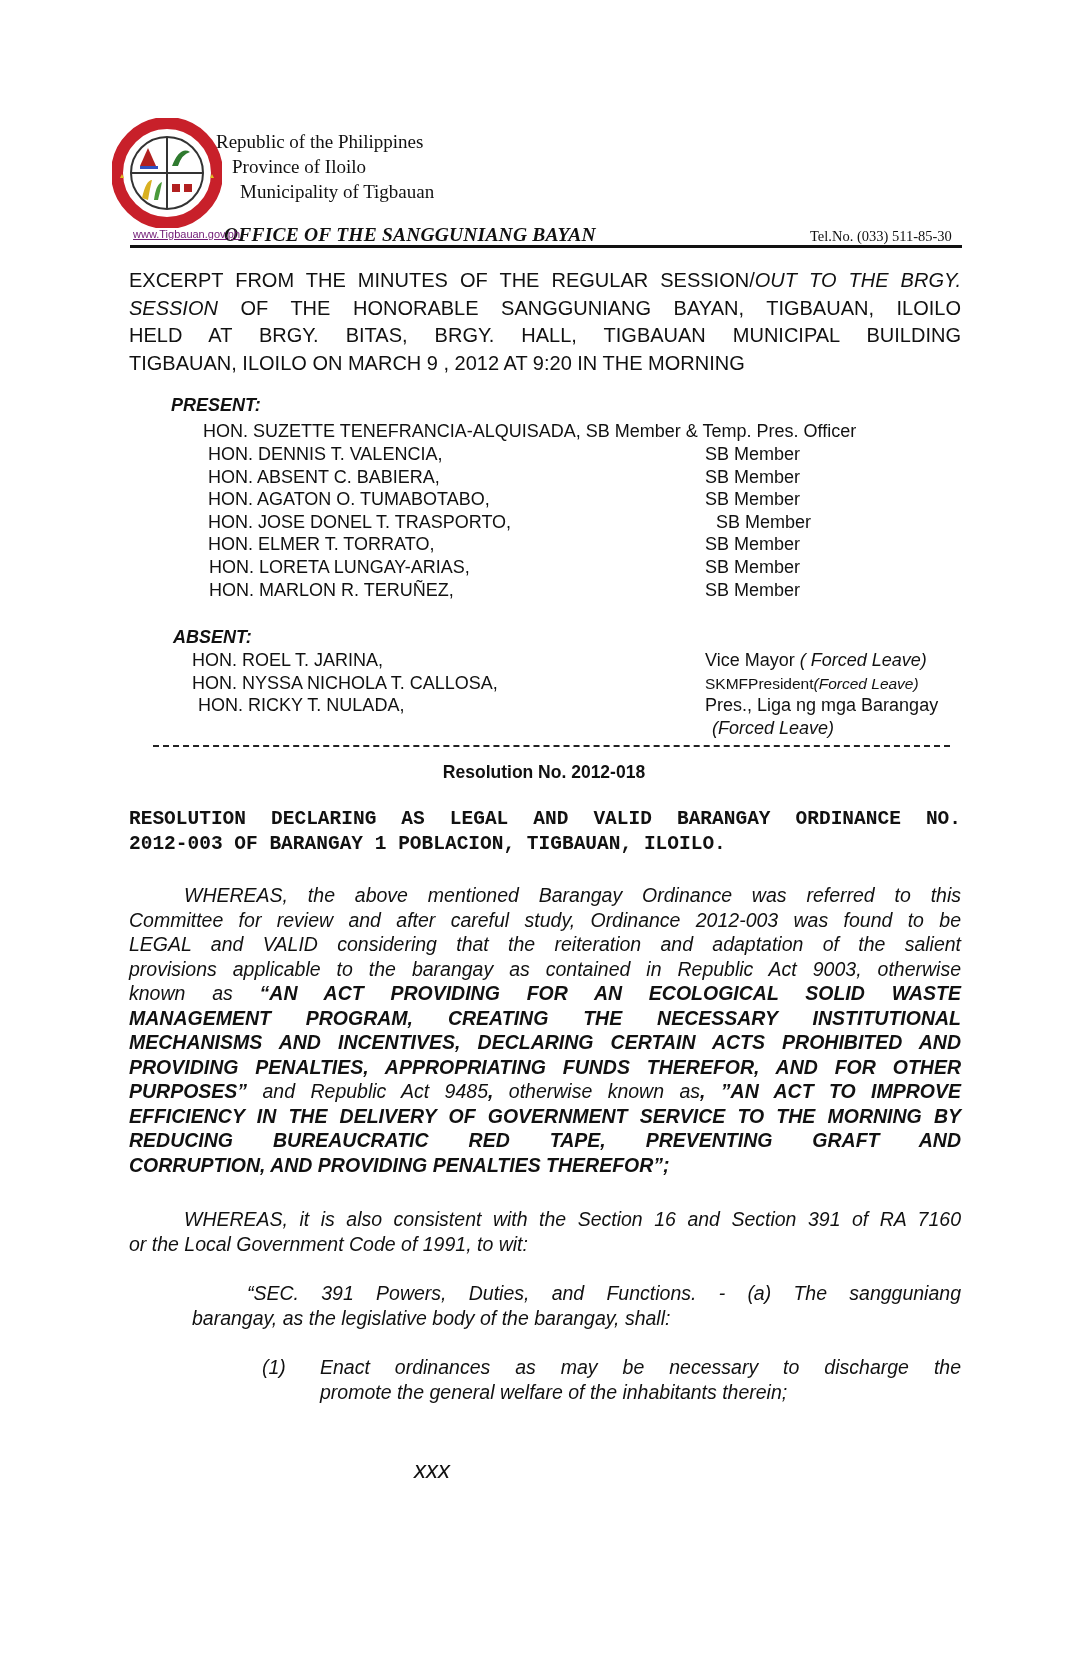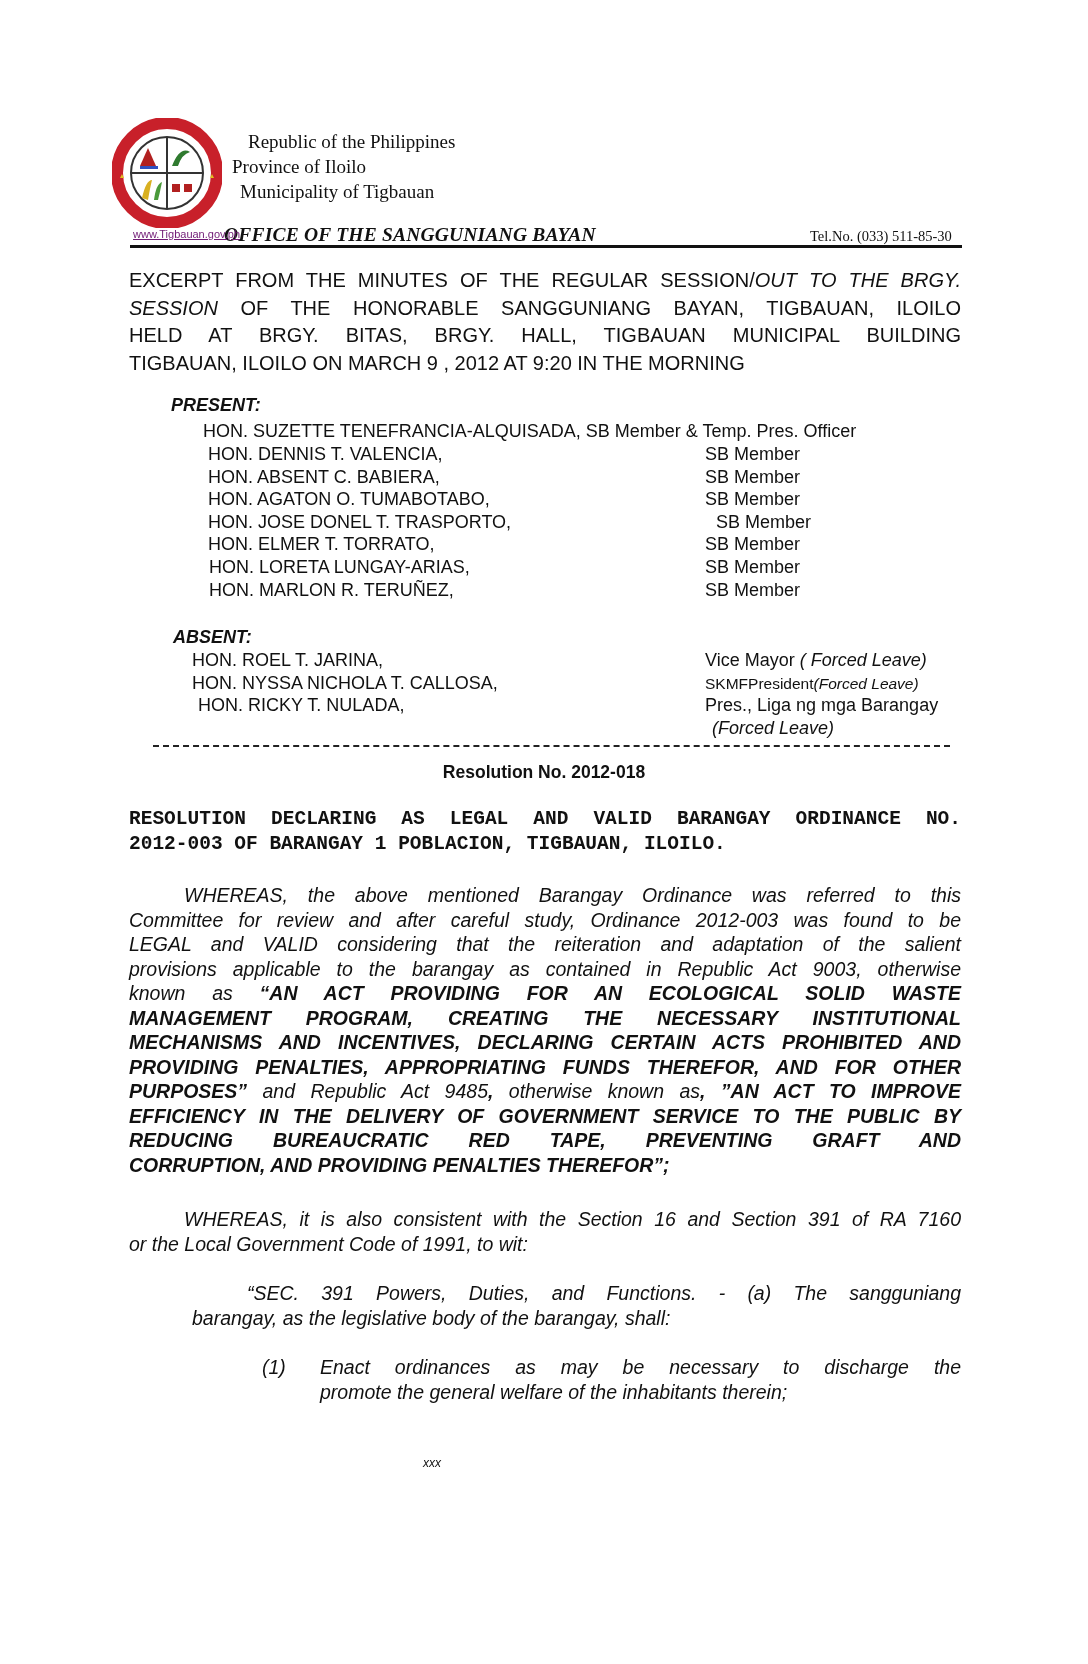--- a/index.html
+++ b/index.html
@@ -31,21 +31,21 @@
   .resno { font-family:"Liberation Sans", sans-serif; font-weight:bold; font-size:17.5px; left:0; width:1088px; text-align:center; top:762px; }
 
   .title { font-family:Liberation Mono, monospace; font-weight:bold; font-size:19.5px; line-height:24.5px; left:129px; width:832px; top:807px; }
   .title .ln { display:block; white-space:nowrap; }
 
   .body-it { font-family:"Liberation Sans", sans-serif; font-style:italic; font-size:19.5px; line-height:24.5px; left:129px; width:832px; }
   .body-it .ln { display:block; white-space:nowrap; text-align:justify; text-align-last:justify; }
   .body-it .ln.last { text-align-last:left; }
   .bi { font-weight:bold; font-style:italic; }
 
-  .xxx { font-family:"Liberation Sans", sans-serif; font-style:italic; font-size:12px; left:0; width:864px; text-align:center; top:1456px; }
+  .xxx { font-family:"Liberation Sans", sans-serif; font-style:italic; font-size:24px; left:0; width:864px; text-align:center; top:1456px; }
 </style>
 </head>
 <body>
 
 <div class="page">
 
   <div class="abs logo">
     <svg width="110" height="110" viewBox="0 0 110 110">
       <circle cx="55" cy="55" r="52" fill="#fff" stroke="#555" stroke-width="2"></circle>
       <circle cx="55" cy="55" r="50" fill="none" stroke="#c8202a" stroke-width="12"></circle>
@@ -57,21 +57,21 @@
       <path d="M60 48 Q68 28 78 34 Q70 36 66 48 Z" fill="#2f7a2f"></path>
       <path d="M30 80 Q34 62 40 62 Q38 70 36 82 Z" fill="#d9b020"></path>
       <path d="M42 82 Q44 66 50 64 Q48 74 46 82 Z" fill="#4a9a3a"></path>
       <rect x="60" y="66" width="8" height="8" fill="#b22020"></rect>
       <rect x="72" y="66" width="8" height="8" fill="#b22020"></rect>
       <polygon points="10,56 12,60 8,60" fill="#e0c020"></polygon>
       <polygon points="100,56 102,60 98,60" fill="#e0c020"></polygon>
     </svg>
   </div>
 
-  <div class="abs hdr-line" style="left:248px; top:130px;">Republic of the Philippines</div>
+  <div class="abs hdr-line" style="left:216px; top:130px;">Republic of the Philippines</div>
   <div class="abs hdr-line" style="left:232px; top:155px;">Province of Iloilo</div>
   <div class="abs hdr-line" style="left:240px; top:180px;">Municipality of Tigbauan</div>
   <div class="abs hdr-office" style="left:224px; top:204px;margin-top:20px;">OFFICE OF THE SANGGUNIANG BAYAN</div>
   <div class="abs url" style="left:133px; top:228px;">www.Tigbauan.gov.ph</div>
   <div class="abs tel" style="left:810px; top:228px;text-align:center;">Tel.No. (033) 511-85-30</div>
   <div class="abs rule"></div>
 
   <div class="abs para" style="top:267px;">
     <span class="ln"><span>EXCERPT FROM THE MINUTES OF THE REGULAR SESSION/</span><span class="it">OUT TO THE BRGY.</span></span>
     <span class="ln"><span class="it">SESSION</span><span> OF THE HONORABLE SANGGUNIANG  BAYAN, TIGBAUAN, ILOILO</span></span>
@@ -127,21 +127,21 @@
   <div class="abs body-it" style="top:883px;">
     <span class="ln" style="padding-left:55px;">WHEREAS, the above mentioned Barangay Ordinance was referred to this</span>
     <span class="ln">Committee for review and after careful study, Ordinance 2012-003 was found to be</span>
     <span class="ln">LEGAL and VALID considering that the reiteration and adaptation of the salient</span>
     <span class="ln">provisions applicable to the barangay as contained in Republic Act 9003, otherwise</span>
     <span class="ln"><span>known as </span><span class="bi">“AN ACT PROVIDING FOR AN ECOLOGICAL SOLID WASTE</span></span>
     <span class="ln bi">MANAGEMENT PROGRAM, CREATING THE NECESSARY INSTITUTIONAL</span>
     <span class="ln bi">MECHANISMS AND INCENTIVES, DECLARING CERTAIN ACTS PROHIBITED AND</span>
     <span class="ln bi">PROVIDING PENALTIES, APPROPRIATING FUNDS THEREFOR, AND FOR OTHER</span>
     <span class="ln"><span class="bi">PURPOSES”</span><span> and Republic Act 9485</span><span class="bi">,</span><span> otherwise known as</span><span class="bi">, ”AN ACT TO IMPROVE</span></span>
-    <span class="ln bi">EFFICIENCY IN THE DELIVERY OF GOVERNMENT SERVICE TO THE PUBLIC BY</span>
+    <span class="ln bi">EFFICIENCY IN THE DELIVERY OF GOVERNMENT SERVICE TO THE MORNING BY</span>
     <span class="ln bi">REDUCING BUREAUCRATIC RED TAPE, PREVENTING GRAFT AND</span>
     <span class="ln last bi">CORRUPTION, AND PROVIDING PENALTIES THEREFOR”;</span>
   </div>
 
   <div class="abs body-it" style="top:1207px;">
     <span class="ln" style="padding-left:55px;">WHEREAS, it is also consistent with the Section 16 and Section 391 of RA 7160</span>
     <span class="ln last">or the Local Government Code of 1991, to wit:</span>
   </div>
 
   <div class="abs body-it" style="top:1281px; left:192px; width:769px;">

